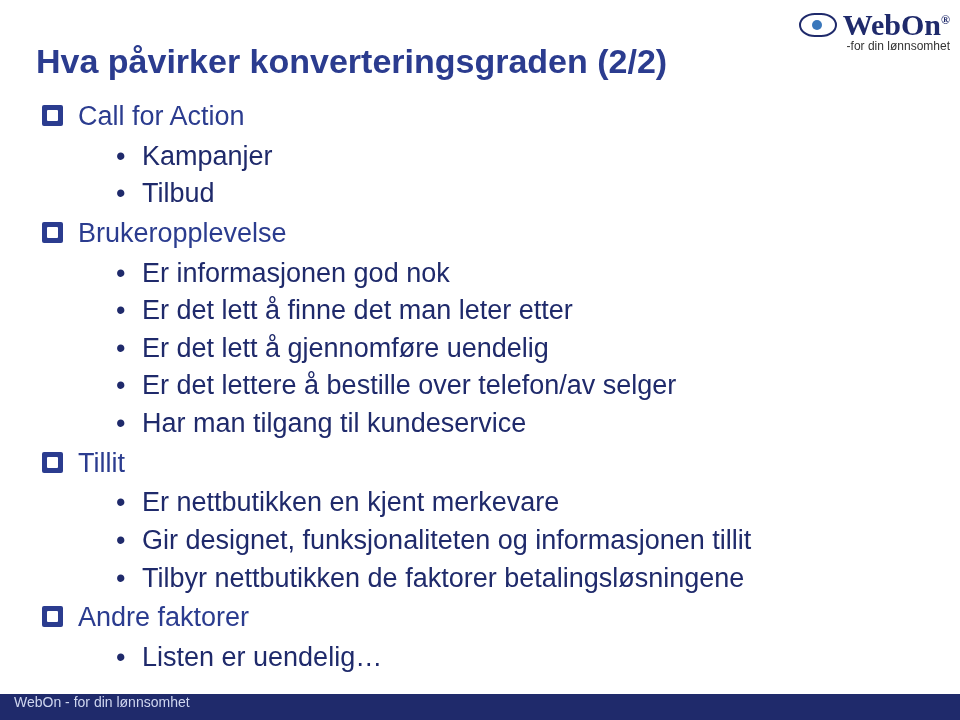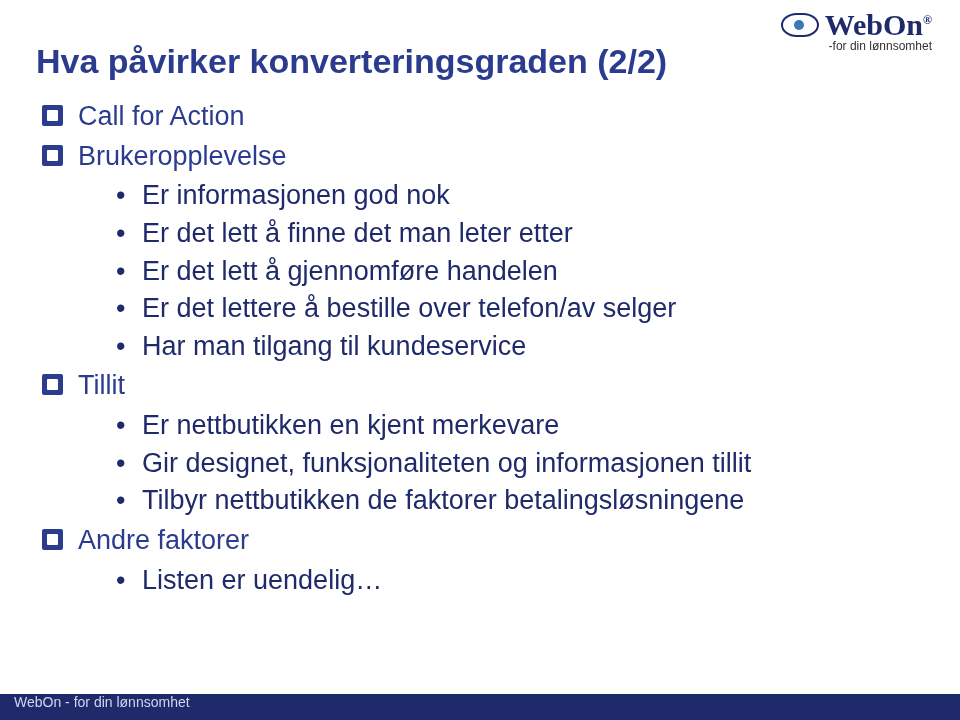--- a/index.html
+++ b/index.html
@@ -68,21 +68,21 @@
     content: "•";
     position: absolute;
     left: 0;
     top: 0;
     color: #1f2a6b;
     font-size: 27px;
   }
   .logo {
     position: absolute;
     top: 8px;
-    right: 28px;
+    right: 10px;
     text-align: right;
   }
   .logo-row {
     display: flex;
     align-items: center;
     gap: 6px;
   }
   .eye {
     width: 34px;
     height: 20px;
@@ -148,28 +148,32 @@
     <div class="logo-sub">-for din lønnsomhet</div>
   </div>
 
   <h1 class="title">Hva påvirker konverteringsgraden (2/2)</h1>
 
   <div class="body">
     <ul class="lvl1">
 
       <li>
         <span class="label">Call for Action</span>
+        <ul class="lvl2">
+          <li>Kampanjer</li>
+          <li>Tilbud</li>
+        </ul>
       </li>
 
       <li>
         <span class="label">Brukeropplevelse</span>
         <ul class="lvl2">
           <li>Er informasjonen god nok</li>
           <li>Er det lett å finne det man leter etter</li>
-          <li>Er det lett å gjennomføre handelen</li>
+          <li>Er det lett å gjennomføre uendelig</li>
           <li>Er det lettere å bestille over telefon/av  selger</li>
           <li>Har man tilgang til kundeservice</li>
         </ul>
       </li>
 
       <li>
         <span class="label">Tillit</span>
         <ul class="lvl2">
           <li>Er nettbutikken en kjent merkevare</li>
           <li>Gir designet, funksjonaliteten og informasjonen tillit</li>

